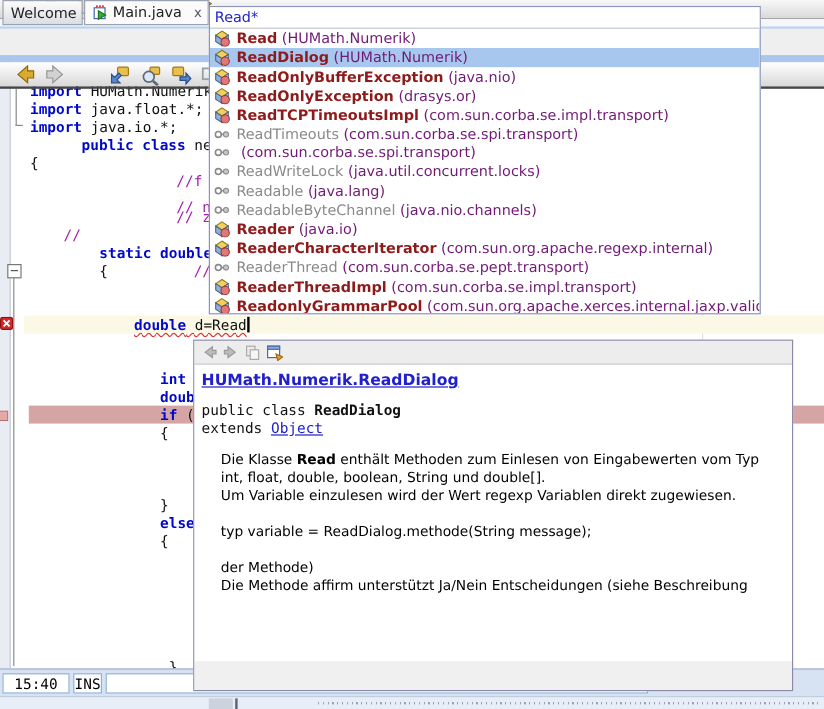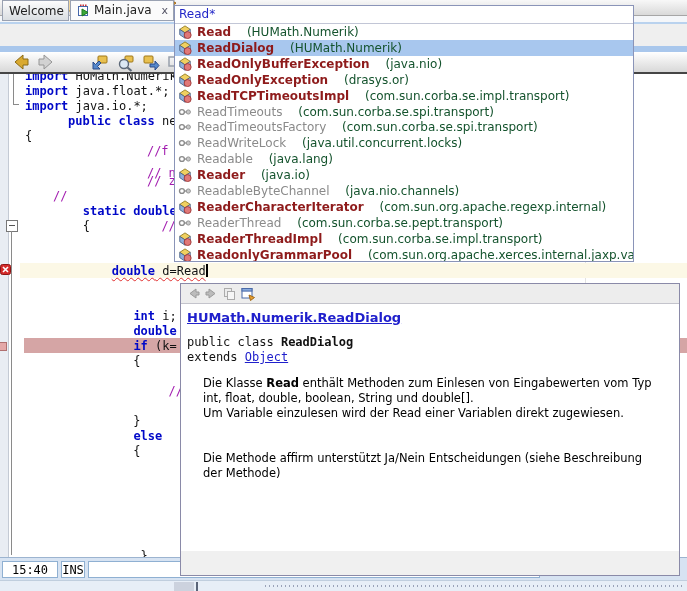--- a/index.html
+++ b/index.html
@@ -71,24 +71,24 @@
   .completion{position:absolute;left:174px;top:5px;width:460px;height:257px;background:#fff;
     border:1px solid #8a94b8;box-sizing:border-box;z-index:20;overflow:hidden;}
   .c-header{height:17px;line-height:16px;padding-left:4px;color:#2226c8;
     border-bottom:1px solid #c2c6d6;background:#fff;}
   .c-list{position:absolute;left:0;top:18px;right:0;bottom:0;overflow:hidden;}
   .citem{height:15.93px;display:flex;align-items:center;white-space:nowrap;overflow:hidden;}
   .citem.sel{background:#a8c7ee;}
   .citem svg{margin:0 5px 0 3px;flex:0 0 auto;}
   .cname{color:#8e1b1b;font-weight:bold;}
   .ciname{color:#8a8a8a;}
-  .cpkg{color:#14532d;padding-left:12px;}
-
-  
-  .docpopup{position:absolute;left:180px;top:283px;width:500px;height:293px;background:#fff;
+  .cpkg{color:#701a75;}
+
+  
+  .docpopup{position:absolute;left:161px;top:283px;width:500px;height:293px;background:#fff;
     border:1px solid #8a8aa8;box-sizing:border-box;z-index:21;display:flex;flex-direction:column;overflow:hidden;}
   .doc-toolbar{height:19px;background:#ededed;border-bottom:1px solid #c4c4cc;
     display:flex;align-items:center;gap:5px;padding-left:6px;flex:0 0 auto;}
   .doc-content{height:241px;overflow:hidden;padding:6px 10px 0 6px;flex:0 0 auto;background:#fff;}
   .doc-footer{flex:1 1 auto;background:#f0f0f0;}
   .jtitle{color:#2020cc;font-weight:bold;font-size:13px;text-decoration:underline;margin-bottom:10px;}
   .jsig{font-family:"DejaVu Sans Mono",monospace;font-size:12px;line-height:15px;}
   .jsig b{font-weight:bold;}
   .jlink{color:#2020cc;text-decoration:underline;text-align:right;}
   .jbody{margin:11px 0 0 16px;font-size:11.5px;line-height:15px;color:#000;}
@@ -307,21 +307,20 @@
           </svg>
           <span class="ciname">ReadTimeouts</span>
           <span class="cpkg">&nbsp;(com.sun.corba.se.spi.transport)</span>
         </div>
         <div class="citem">
           <svg width="14" height="14" viewBox="0 0 16 16">
             <circle cx="4.5" cy="8" r="2.8" fill="none" stroke="#8a8a8a" stroke-width="1.5"></circle>
             <line x1="7.5" y1="8" x2="10" y2="8" stroke="#8a8a8a" stroke-width="1.5"></line>
             <circle cx="11.8" cy="8" r="2.4" fill="#c8c8c8" stroke="#8a8a8a"></circle>
           </svg>
-          <span class="ciname">ReadTimeoutsFactory</span>
           <span class="cpkg">&nbsp;(com.sun.corba.se.spi.transport)</span>
         </div>
         <div class="citem">
           <svg width="14" height="14" viewBox="0 0 16 16">
             <circle cx="4.5" cy="8" r="2.8" fill="none" stroke="#8a8a8a" stroke-width="1.5"></circle>
             <line x1="7.5" y1="8" x2="10" y2="8" stroke="#8a8a8a" stroke-width="1.5"></line>
             <circle cx="11.8" cy="8" r="2.4" fill="#c8c8c8" stroke="#8a8a8a"></circle>
           </svg>
           <span class="ciname">ReadWriteLock</span>
           <span class="cpkg">&nbsp;(java.util.concurrent.locks)</span>
@@ -330,36 +329,36 @@
           <svg width="14" height="14" viewBox="0 0 16 16">
             <circle cx="4.5" cy="8" r="2.8" fill="none" stroke="#8a8a8a" stroke-width="1.5"></circle>
             <line x1="7.5" y1="8" x2="10" y2="8" stroke="#8a8a8a" stroke-width="1.5"></line>
             <circle cx="11.8" cy="8" r="2.4" fill="#c8c8c8" stroke="#8a8a8a"></circle>
           </svg>
           <span class="ciname">Readable</span>
           <span class="cpkg">&nbsp;(java.lang)</span>
         </div>
         <div class="citem">
           <svg width="14" height="14" viewBox="0 0 16 16">
+            <circle cx="4.5" cy="8" r="2.8" fill="none" stroke="#8a8a8a" stroke-width="1.5"></circle>
+            <line x1="7.5" y1="8" x2="10" y2="8" stroke="#8a8a8a" stroke-width="1.5"></line>
+            <circle cx="11.8" cy="8" r="2.4" fill="#c8c8c8" stroke="#8a8a8a"></circle>
+          </svg>
+          <span class="ciname">ReadableByteChannel</span>
+          <span class="cpkg">&nbsp;(java.nio.channels)</span>
+        </div>
+        <div class="citem">
+          <svg width="14" height="14" viewBox="0 0 16 16">
             <polygon points="8,1 14,5 8,9 2,5" fill="#f0d060" stroke="#907818"></polygon>
             <polygon points="2,5 8,9 8,15 2,11" fill="#8fb0dc" stroke="#4a6288"></polygon>
             <polygon points="14,5 8,9 8,15 14,11" fill="#c9d9ef" stroke="#4a6288"></polygon>
             <circle cx="11" cy="11.5" r="4" fill="#e07878" stroke="#9c3434"></circle>
           </svg>
           <span class="cname">Reader</span>
           <span class="cpkg">&nbsp;(java.io)</span>
-        </div>
-        <div class="citem">
-          <svg width="14" height="14" viewBox="0 0 16 16">
-            <circle cx="4.5" cy="8" r="2.8" fill="none" stroke="#8a8a8a" stroke-width="1.5"></circle>
-            <line x1="7.5" y1="8" x2="10" y2="8" stroke="#8a8a8a" stroke-width="1.5"></line>
-            <circle cx="11.8" cy="8" r="2.4" fill="#c8c8c8" stroke="#8a8a8a"></circle>
-          </svg>
-          <span class="ciname">ReadableByteChannel</span>
-          <span class="cpkg">&nbsp;(java.nio.channels)</span>
         </div>
         <div class="citem">
           <svg width="14" height="14" viewBox="0 0 16 16">
             <polygon points="8,1 14,5 8,9 2,5" fill="#f0d060" stroke="#907818"></polygon>
             <polygon points="2,5 8,9 8,15 2,11" fill="#8fb0dc" stroke="#4a6288"></polygon>
             <polygon points="14,5 8,9 8,15 14,11" fill="#c9d9ef" stroke="#4a6288"></polygon>
             <circle cx="11" cy="11.5" r="4" fill="#e07878" stroke="#9c3434"></circle>
           </svg>
           <span class="cname">ReaderCharacterIterator</span>
           <span class="cpkg">&nbsp;(com.sun.org.apache.regexp.internal)</span>
@@ -422,23 +421,24 @@
         </svg>
       </span>
     </div>
     <div class="doc-content">
       <div class="jtitle">HUMath.Numerik.ReadDialog</div>
       <div class="jsig"><span>public class </span><b>ReadDialog</b></div>
       <div class="jsig"><span>extends </span><a class="jlink">Object</a></div>
       <div class="jbody" id="jbody">
           <div class="jline"><span>Die Klasse </span><span style="font-weight: bold;">Read</span><span> enthält Methoden zum Einlesen von Eingabewerten vom Typ</span></div>
           <div class="jline"><span>int, float, double, boolean, String und double[].</span></div>
-          <div class="jline"><span>Um Variable einzulesen wird der Read einer Variablen direkt zugewiesen.</span></div>
+          <div class="jline"><span>Um Variable einzulesen wird der Wert regexp Variablen direkt zugewiesen.</span></div>
           <div class="jline">&nbsp;</div>
+          <div class="jline"><span>typ variable = ReadDialog.methode(String message);</span></div>
           <div class="jline">&nbsp;</div>
+          <div class="jline"><span>der Methode)</span></div>
           <div class="jline"><span>Die Methode affirm unterstützt Ja/Nein Entscheidungen (siehe Beschreibung</span></div>
-          <div class="jline"><span>der Methode)</span></div>
         </div>
     </div>
     <div class="doc-footer"></div>
   </div>
 
 </div>
 
 </body></html>

